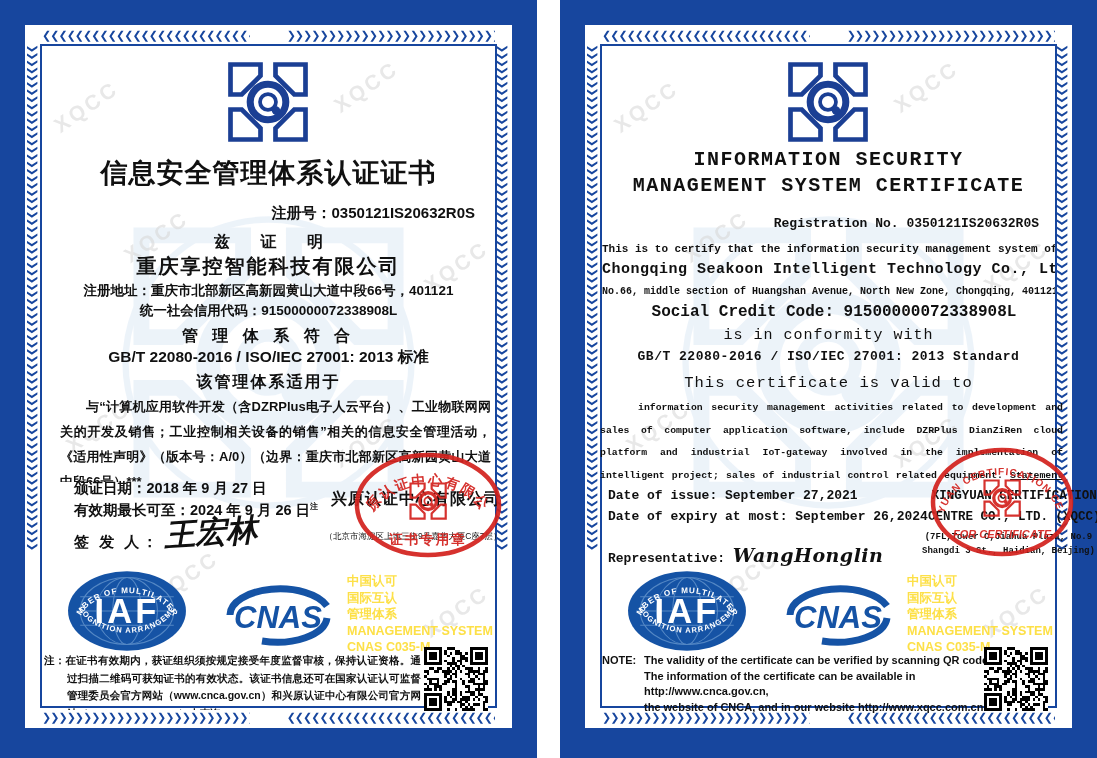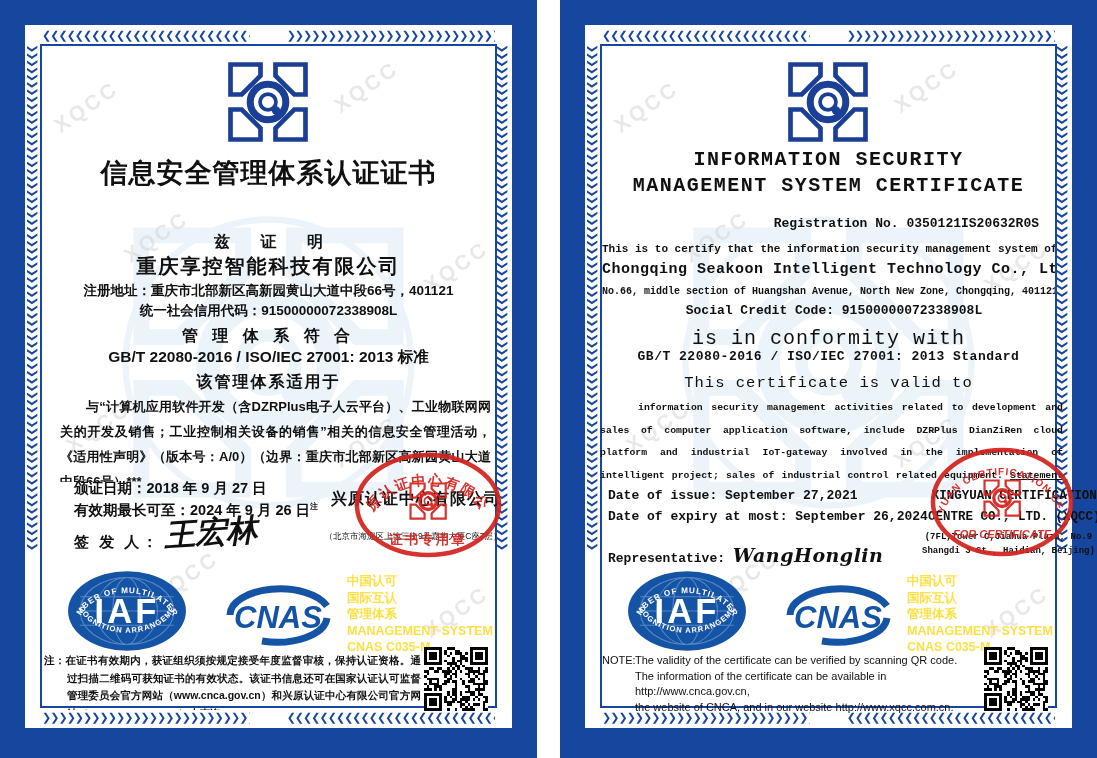--- a/index.html
+++ b/index.html
@@ -57,36 +57,36 @@
   .note-l{position:absolute;left:44px;top:652px;width:354px;font-size:10.5px;font-weight:bold;line-height:17.5px;
           text-align:justify;padding-left:23px;text-indent:-23px;overflow:hidden;height:58px;}
   
   .mono{font-family:"Liberation Mono","DejaVu Sans Mono",monospace;text-align:center;}
   .title1-r{top:148px;font-size:20px;font-weight:bold;letter-spacing:1.5px;}
   .title2-r{top:174px;font-size:20px;font-weight:bold;letter-spacing:1.5px;}
   .regno-r{position:absolute;top:216px;right:58px;font-size:13px;font-weight:bold;white-space:nowrap;}
   .certify-r{top:243px;font-size:11px;font-weight:bold;}
   .company-r{top:261px;font-size:15px;font-weight:bold;letter-spacing:.5px;}
   .addr-r{top:286px;font-size:10px;font-weight:bold;}
-  .credit-r{top:303px;font-size:13px;font-weight:bold;padding-left:11px;}
-  .confh-r{top:327px;font-size:20px;letter-spacing:1px;}
+  .credit-r{top:303px;font-size:16px;font-weight:bold;padding-left:11px;}
+  .confh-r{top:327px;font-size:15px;letter-spacing:1px;}
   .std-r{top:349px;font-size:13px;font-weight:bold;letter-spacing:.5px;}
   .scopeh-r{top:374px;font-size:15.5px;letter-spacing:1px;}
   .scope-r{position:absolute;top:397px;left:40px;right:34px;height:92px;font-size:9.8px;font-weight:bold;
            line-height:22.5px;text-align:justify;text-indent:38px;overflow:hidden;}
   .scope-r .ul{text-decoration:underline;}
   .issue-r{position:absolute;top:488px;left:48px;font-size:13px;font-weight:bold;}
   .expiry-r{position:absolute;top:509px;left:48px;font-size:13px;font-weight:bold;}
   .rep-r{position:absolute;top:544px;left:48px;font-size:13px;font-weight:bold;}
   .sig-r{font-family:"DejaVu Serif",serif;font-style:italic;font-weight:bold;font-size:19px;letter-spacing:.5px;}
   .auth-r{position:absolute;left:368px;top:486px;font-size:12.5px;font-weight:bold;line-height:21px;white-space:nowrap;}
   .authaddr-r{position:absolute;left:362px;top:530px;font-size:9px;font-weight:bold;line-height:14px;white-space:nowrap;}
   .stamp-r{left:368px;top:446px;width:148px;height:112px;}
-  .note-r{position:absolute;left:42px;top:653px;width:368px;font-size:11px;font-weight:normal;line-height:15.5px;
-          padding-left:33px;overflow:hidden;height:64px;}
+  .note-r{position:absolute;left:42px;top:653px;width:368px;font-size:11px;font-weight:bold;line-height:15.5px;
+          padding-left:42px;overflow:hidden;height:64px;}
   .note-r .lbl{position:absolute;left:0;top:0;}
 </style>
 </head>
 <body>
 
 <svg width="0" height="0" style="position:absolute" aria-hidden="true">
   <defs>
     <g id="xlogo" fill="none" stroke="currentColor">
       <g stroke-width="5">
         <path d="M8,8 H40 V20 L20,40 H8 Z"></path>
@@ -134,20 +134,23 @@
     <span class="wm wm5">XQCC</span>
     <span class="wm wm6">XQCC</span>
     <span class="wm wm7">XQCC</span>
     <span class="wm wm8">XQCC</span>
 
     <svg class="logo" viewBox="0 0 96 96">
         <use href="#xlogo"></use>
       </svg>
 
     <div class="cline title-cn">信息安全管理体系认证证书</div>
+    <div class="regno-l">
+      <span>注册号：</span><span>0350121IS20632R0S</span>
+    </div>
     <div class="cline certify-l">兹 证 明</div>
     <div class="cline company-l">重庆享控智能科技有限公司</div>
     <div class="cline addr-l">注册地址：重庆市北部新区高新园黄山大道中段66号，401121</div>
     <div class="cline credit-l">统一社会信用代码：91500000072338908L</div>
     <div class="cline confh-l">管 理 体 系 符 合</div>
     <div class="cline std-l">GB/T 22080-2016 / ISO/IEC 27001: 2013 标准</div>
     <div class="cline scopeh-l">该管理体系适用于</div>
     <div class="scope-l">与“计算机应用软件开发（含DZRPlus电子人云平台）、工业物联网网关的开发及销售；工业控制相关设备的销售”相关的信息安全管理活动，《适用性声明》（版本号：A/0）（边界：重庆市北部新区高新园黄山大道中段66号）***</div>
 
     <div class="issue-l">颁证日期：2018 年 9 月 27 日</div>

